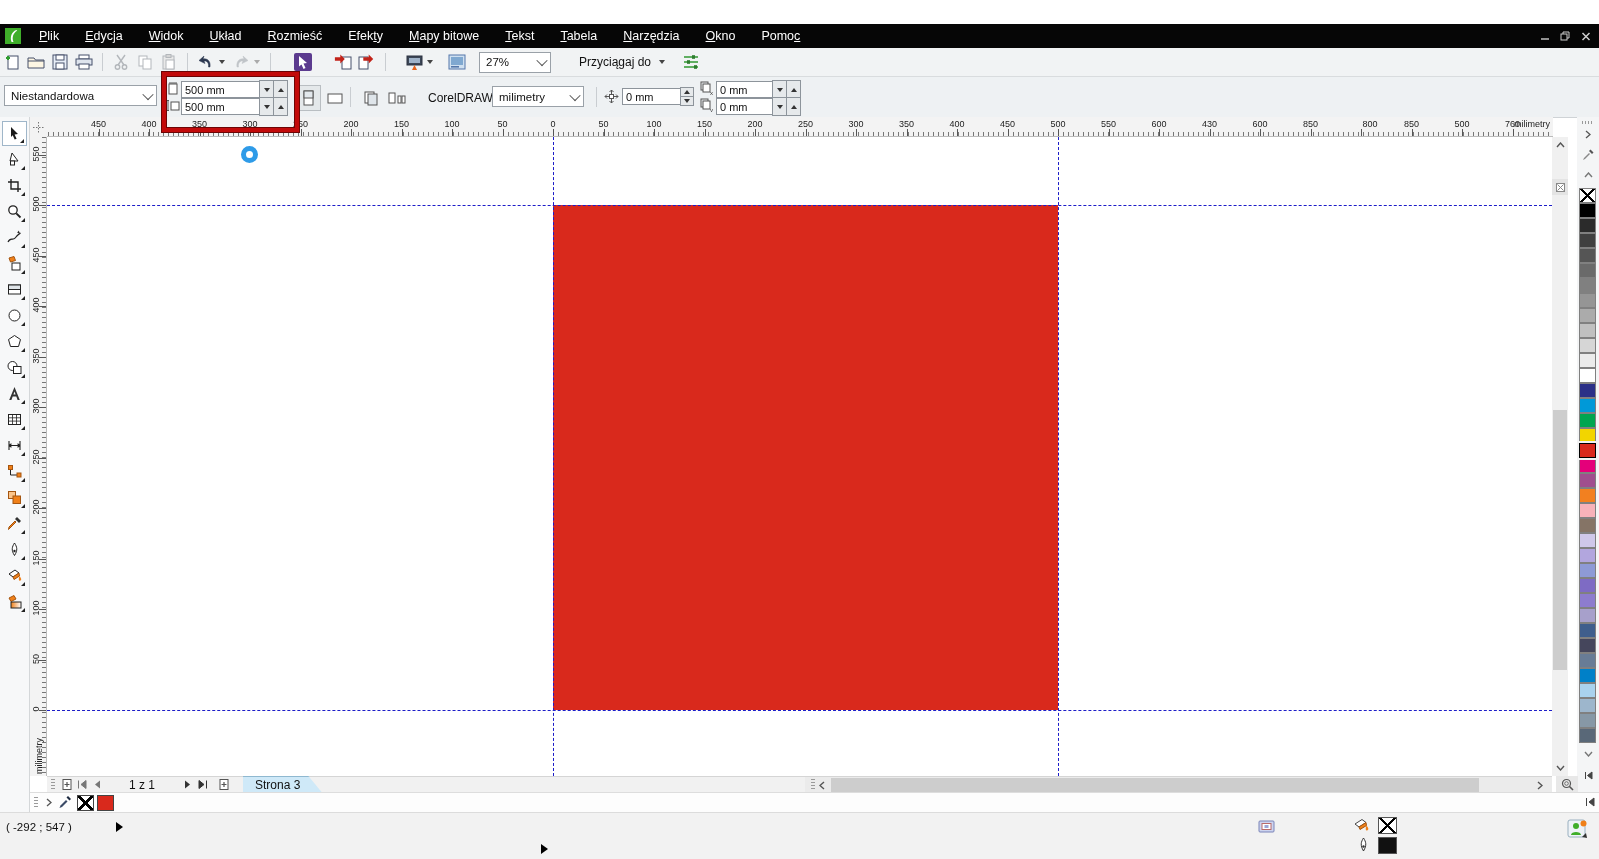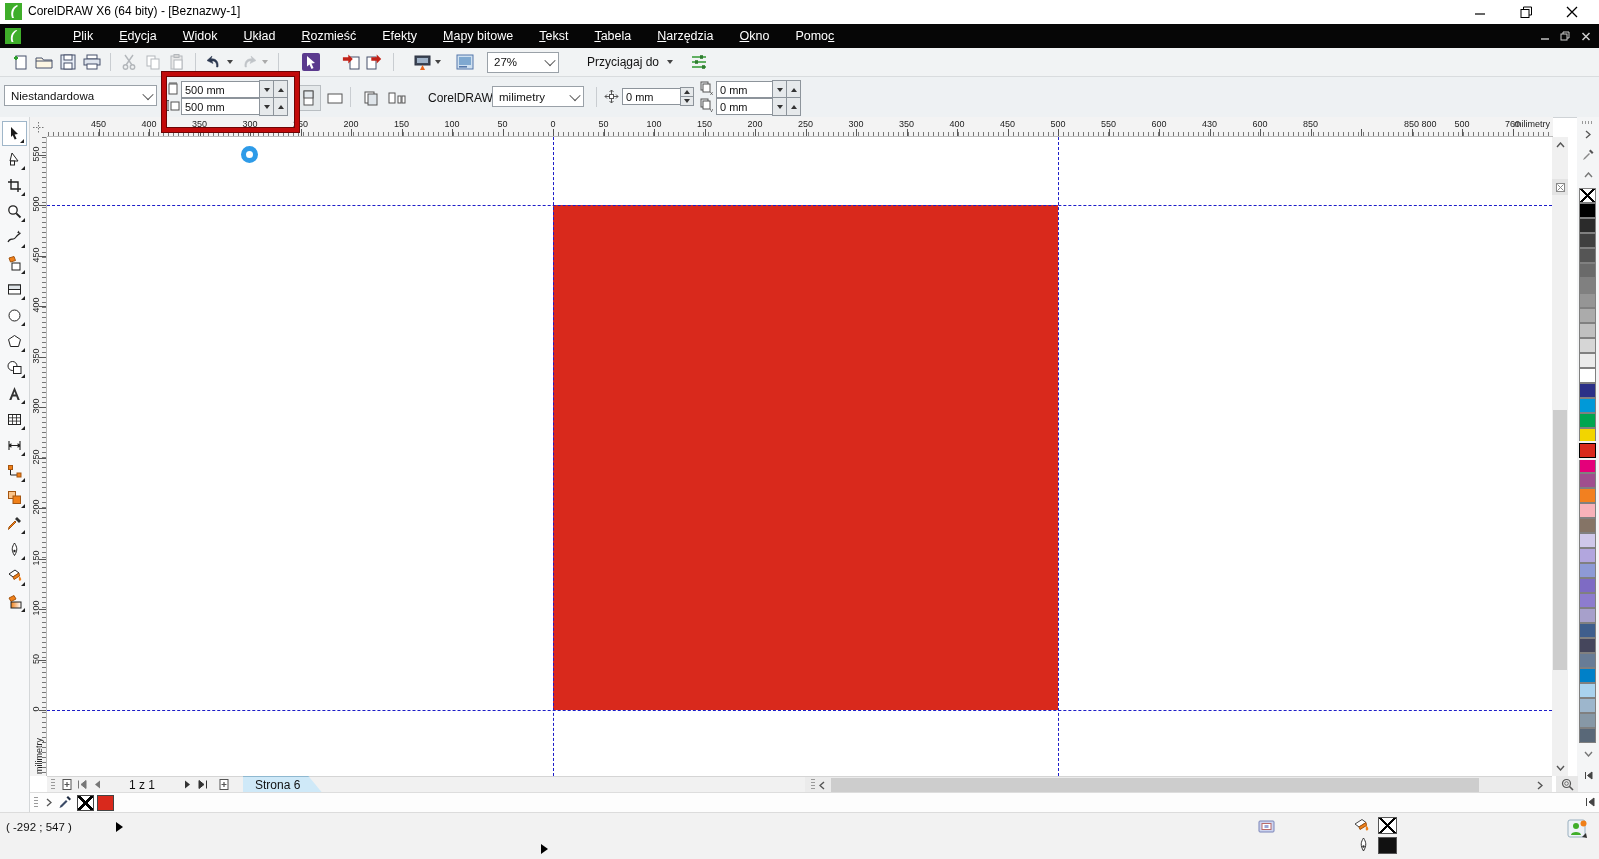--- a/index.html
+++ b/index.html
@@ -4,27 +4,27 @@
 <style>
   html,body{margin:0;padding:0;background:#888;}
   #app{position:relative;width:1599px;height:859px;background:#fff;overflow:hidden;
        font-family:"Liberation Sans",sans-serif;font-size:12px;color:#111;}
   
   .titlebar{position:absolute;left:0;top:0;width:1599px;height:24px;background:#fff;border-bottom:0;}
   .app-icon{position:absolute;left:5px;top:3px;width:17px;height:17px;}
   .title-text{position:absolute;left:28px;top:4px;font-size:12px;color:#000;white-space:nowrap;}
   .winbtn{position:absolute;top:0;width:46px;height:24px;display:flex;align-items:center;justify-content:center;}
   
-  .menubar{position:absolute;left:0;top:24px;width:1599px;height:24px;background:#060606;display:flex;align-items:center;gap:34px;}
+  .menubar{position:absolute;left:0;top:24px;width:1599px;height:24px;background:#060606;display:flex;align-items:center;}
   .menubar .logo{width:26px;height:24px;display:flex;align-items:center;justify-content:center;}
   .menu-item{color:#fff;padding:0 13px;font-size:12.5px;cursor:default;}
   .menu-item u{text-decoration:underline;}
   .docbtns{position:absolute;right:4px;top:0;height:24px;display:flex;align-items:center;gap:10px;padding-right:4px;}
   
-  .stdbar{position:absolute;left:0;top:48px;width:1599px;height:29px;background:#f1f3f4;border-bottom:1px solid #d9dcde;display:flex;align-items:center;padding-left:8px;box-sizing:border-box;}
+  .stdbar{position:absolute;left:0;top:48px;width:1599px;height:29px;background:#f1f3f4;border-bottom:1px solid #d9dcde;display:flex;align-items:center;box-sizing:border-box;}
   .tbtn{width:24px;height:24px;display:flex;align-items:center;justify-content:center;border-radius:2px;}
   .sep{width:1px;height:18px;background:#c9cdd1;margin:0 6px;}
   .ddarrow{width:0;height:0;border-left:3.5px solid transparent;border-right:3.5px solid transparent;border-top:4px solid #444;margin:0 4px 0 1px;}
   .ddarrow.dis{border-top-color:#aaa;}
   .combo{height:21px;background:#fff;border:1px solid #9aa1a8;display:flex;align-items:center;justify-content:space-between;font-size:11.5px;padding:0 4px 0 6px;box-sizing:border-box;}
   .chev{width:7px;height:7px;border-right:1.6px solid #555;border-bottom:1.6px solid #555;transform:rotate(45deg) translate(-1px,-1px);}
   .zoomcombo{width:72px;margin-left:10px;}
   .snap{display:flex;align-items:center;margin-left:28px;font-size:12px;color:#111;}
   
   .propbar{position:absolute;left:0;top:77px;width:1599px;height:40px;background:#eef1f3;border-bottom:1px solid #cfd3d6;}
@@ -99,43 +99,20 @@
   .ind-swatch{position:absolute;width:17px;height:15px;border:1px solid #555;box-sizing:border-box;}
   .grip{display:inline-block;width:4px;height:12px;margin:0 4px;
         background:repeating-linear-gradient(to bottom,#9a9a9a 0 1px,transparent 1px 3px);}
   .arrow-ch{color:#555;font-size:10px;}
 </style>
 </head>
 <body>
 
 <div id="app">
 
-  <div class="titlebar">
-    <svg class="app-icon" viewBox="0 0 17 17">
-      <rect x="0" y="0" width="17" height="17" fill="#3fae2a"></rect>
-      <path d="M12 2 C 7 4 5 9 7 15 L 9 15 C 7 10 9 5 13 3 Z" fill="#fff"></path>
-    </svg>
-    <span class="title-text">CorelDRAW X6 (64 bity) - [Beznazwy-1]</span>
-    <div class="winbtn" style="right:96px;">
-      <svg width="12" height="12" viewBox="0 0 12 12">
-          <line x1="1" y1="8" x2="11" y2="8" stroke="#000" stroke-width="1.2"></line>
-        </svg>
-    </div>
-    <div class="winbtn" style="right:50px;">
-      <svg width="13" height="13" viewBox="0 0 13 13">
-          <rect x="1" y="3.5" width="8" height="8" fill="none" stroke="#000"></rect>
-          <path d="M3.5 3.5 v-2.5 h8 v8 h-2.5" fill="none" stroke="#000"></path>
-        </svg>
-    </div>
-    <div class="winbtn" style="right:4px;">
-      <svg width="12" height="12" viewBox="0 0 12 12">
-          <path d="M1 1 L11 11 M11 1 L1 11" stroke="#000" stroke-width="1.3"></path>
-        </svg>
-    </div>
-  </div>
 
   <div class="menubar">
     <span class="logo">
       <svg width="16" height="16" viewBox="0 0 17 17">
           <rect width="17" height="17" fill="#3fae2a"></rect>
           <path d="M12 2 C 7 4 5 9 7 15 L 9 15 C 7 10 9 5 13 3 Z" fill="#fff"></path>
         </svg>
     </span>
     <span id="menu-items" style="display:flex;">
         <span class="menu-item"><u>P</u>lik</span>
@@ -467,21 +444,21 @@
       <span class="rlab" style="left: 1044.5px;">550</span>
       <span class="rtick" style="left: 1061.5px;"></span>
       <span class="rlab" style="left: 1095px;">600</span>
       <span class="rtick" style="left: 1112px;"></span>
       <span class="rlab" style="left: 1145.5px;">430</span>
       <span class="rtick" style="left: 1162.5px;"></span>
       <span class="rlab" style="left: 1196px;">600</span>
       <span class="rtick" style="left: 1213px;"></span>
       <span class="rlab" style="left: 1246.5px;">850</span>
       <span class="rtick" style="left: 1263.5px;"></span>
-      <span class="rlab" style="left: 1365px;">800</span>
+      <span class="rlab" style="left: 1306px;">800</span>
       <span class="rtick" style="left: 1314px;"></span>
       <span class="rlab" style="left: 1347.5px;">850</span>
       <span class="rtick" style="left: 1364.5px;"></span>
       <span class="rlab" style="left: 1398px;">500</span>
       <span class="rtick" style="left: 1415px;"></span>
       <span class="rlab" style="left: 1448.5px;">760</span>
       <span class="rtick" style="left: 1465.5px;"></span>
     </div>
   <div class="vruler" id="vruler">
     <span class="vunit">milimetry</span>
@@ -759,21 +736,21 @@
           <path d="M8.5 0.5 V8.5 M1 0.5 L6 4.5 L1 8.5 Z" fill="#333" stroke="#333"></path>
         </svg>
     </span>
     <span class="nbtn" style="margin-left:6px;">
       <svg width="12" height="13" viewBox="0 0 12 13">
           <rect x="2" y="1.5" width="8" height="10" fill="#fff" stroke="#555"></rect>
           <path d="M6 4 v5 M3.5 6.5 h5" stroke="#555" stroke-width="1.2"></path>
         </svg>
     </span>
     <span class="tab">
-      <span>Strona 6</span>
+      <span>Strona 3</span>
     </span>
     <div class="hscroll">
       <span class="grip" style="position:absolute;left:2px;top:2px;"></span>
       <span class="hs-btn" style="left:9px;">
         <svg width="6" height="9" viewBox="0 0 6 9">
             <path d="M5 1 L1 4.5 L5 8" fill="none" stroke="#555" stroke-width="1.4"></path>
           </svg>
       </span>
       <div class="hs-thumb"></div>
       <span class="hs-btn" style="left:727px;">

